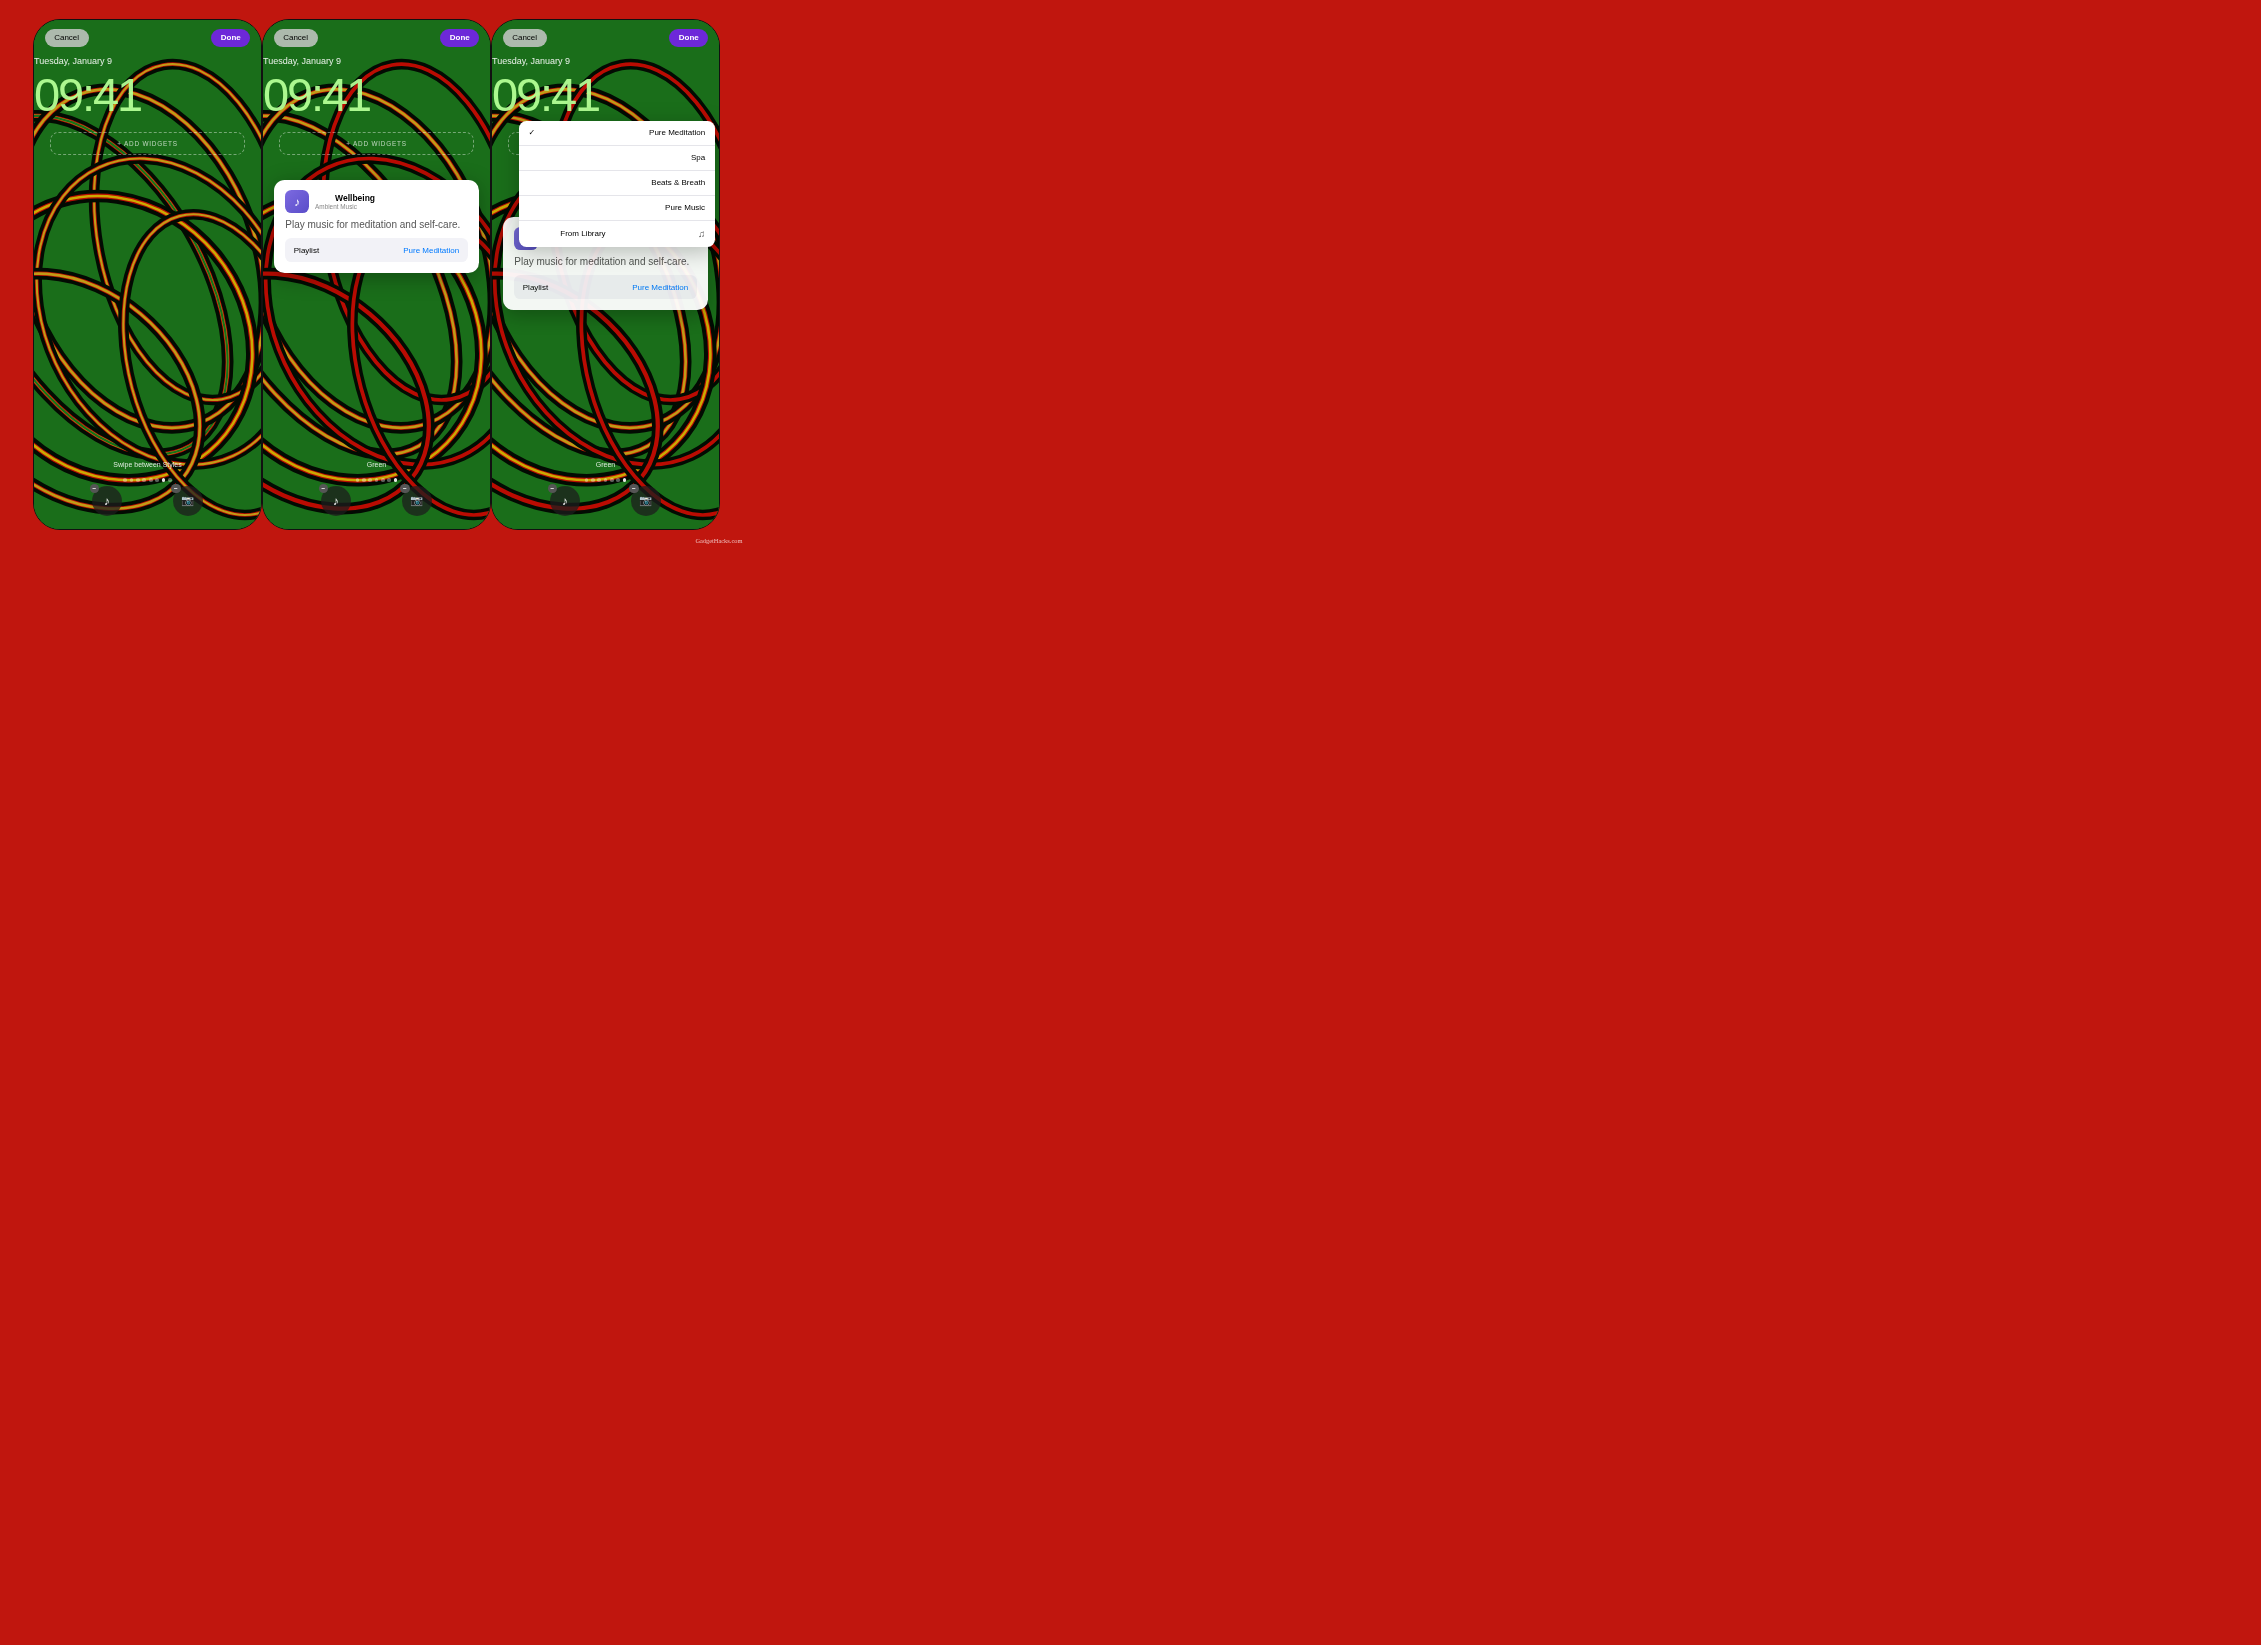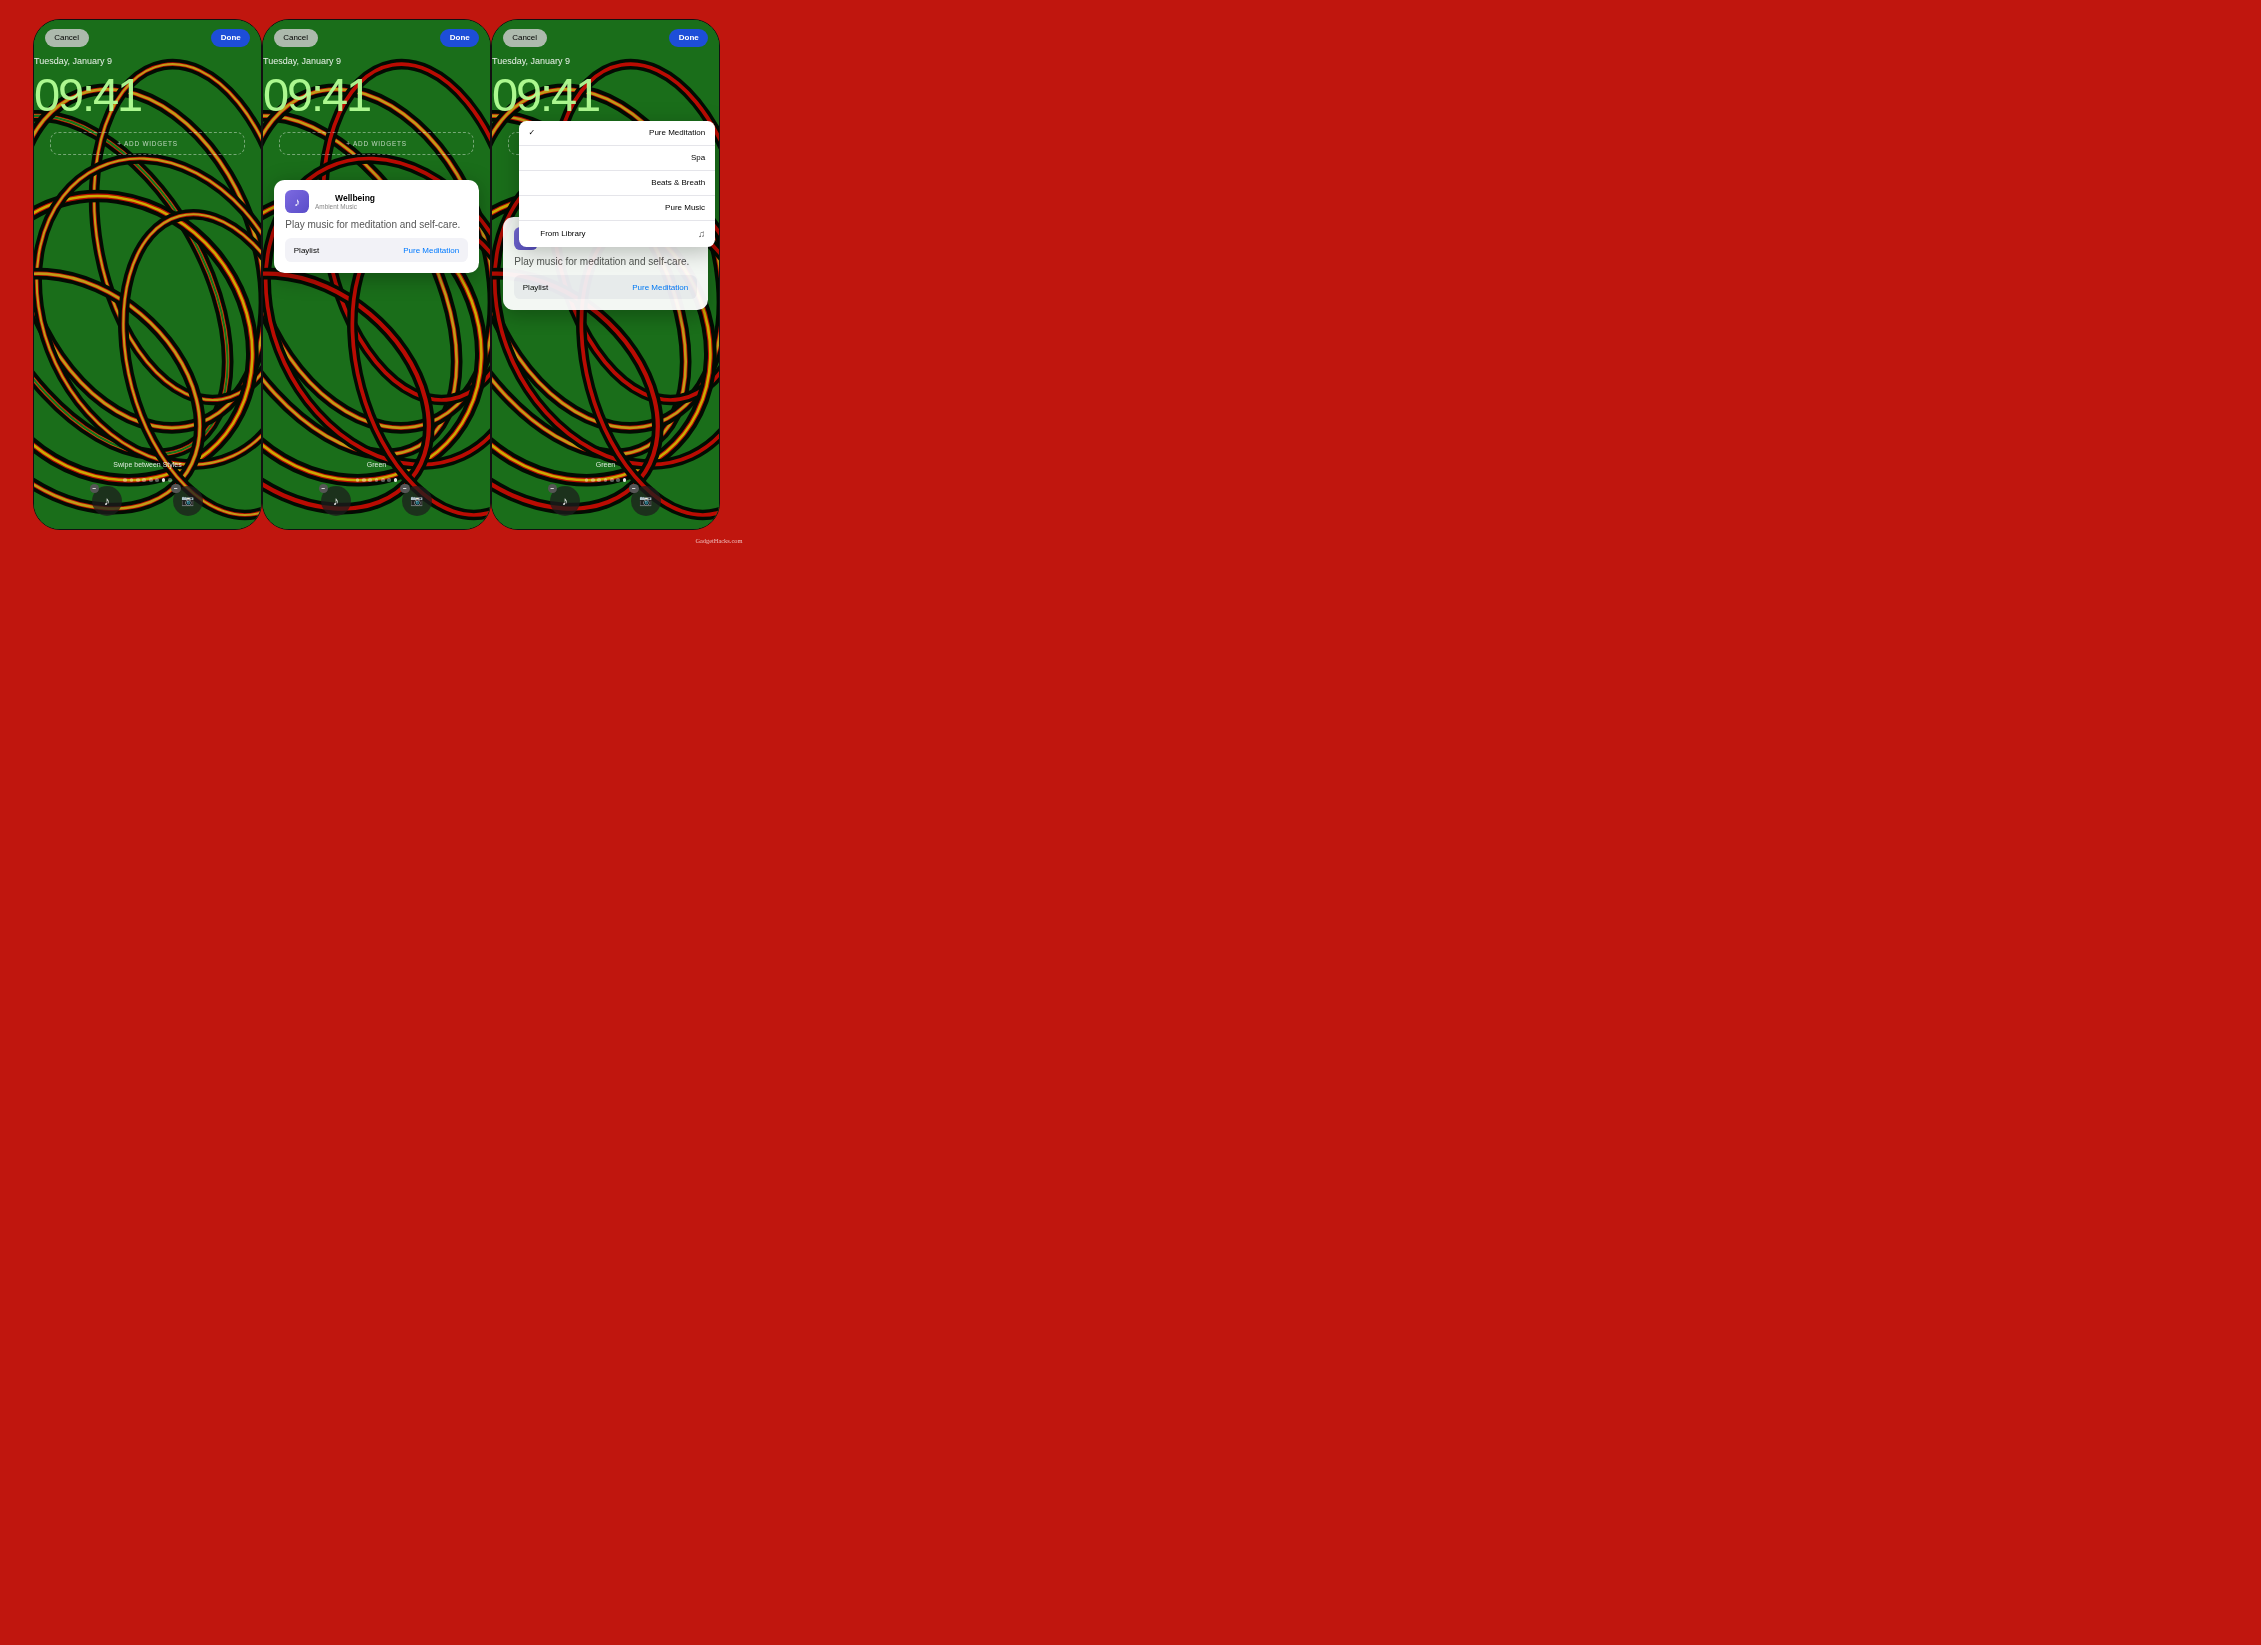--- a/index.html
+++ b/index.html
@@ -60,21 +60,21 @@
       color: #000;
       border: none;
       border-radius: 10.6px;
       padding: 4.3px 9.6px;
       font-size: 8px;
       font-weight: 500;
       cursor: pointer;
     }
 
     .btn-done {
-      background: #1d4ed8;
+      background: #6d28d9;
       color: #fff;
       border: none;
       border-radius: 10.6px;
       padding: 4.3px 9.6px;
       font-size: 8px;
       font-weight: 600;
       cursor: pointer;
     }
 
     
@@ -262,21 +262,21 @@
       display: flex;
       align-items: center;
       justify-content: space-between;
       padding: 7.5px 9.6px;
       font-size: 8px;
       color: #000;
       border-bottom: 0.5px solid #e5e5ea;
       cursor: pointer;
     }
 
-    .dropdown-item:last-child { border-bottom: none; }
+    .dropdown-item:last-child { border-bottom: none; gap: 20px; }
 
     .menu-icon {
       color: #555;
       font-size: 9.6px;
     }
 
     
     .watermark {
       position: absolute;
       bottom: 4.3px;

